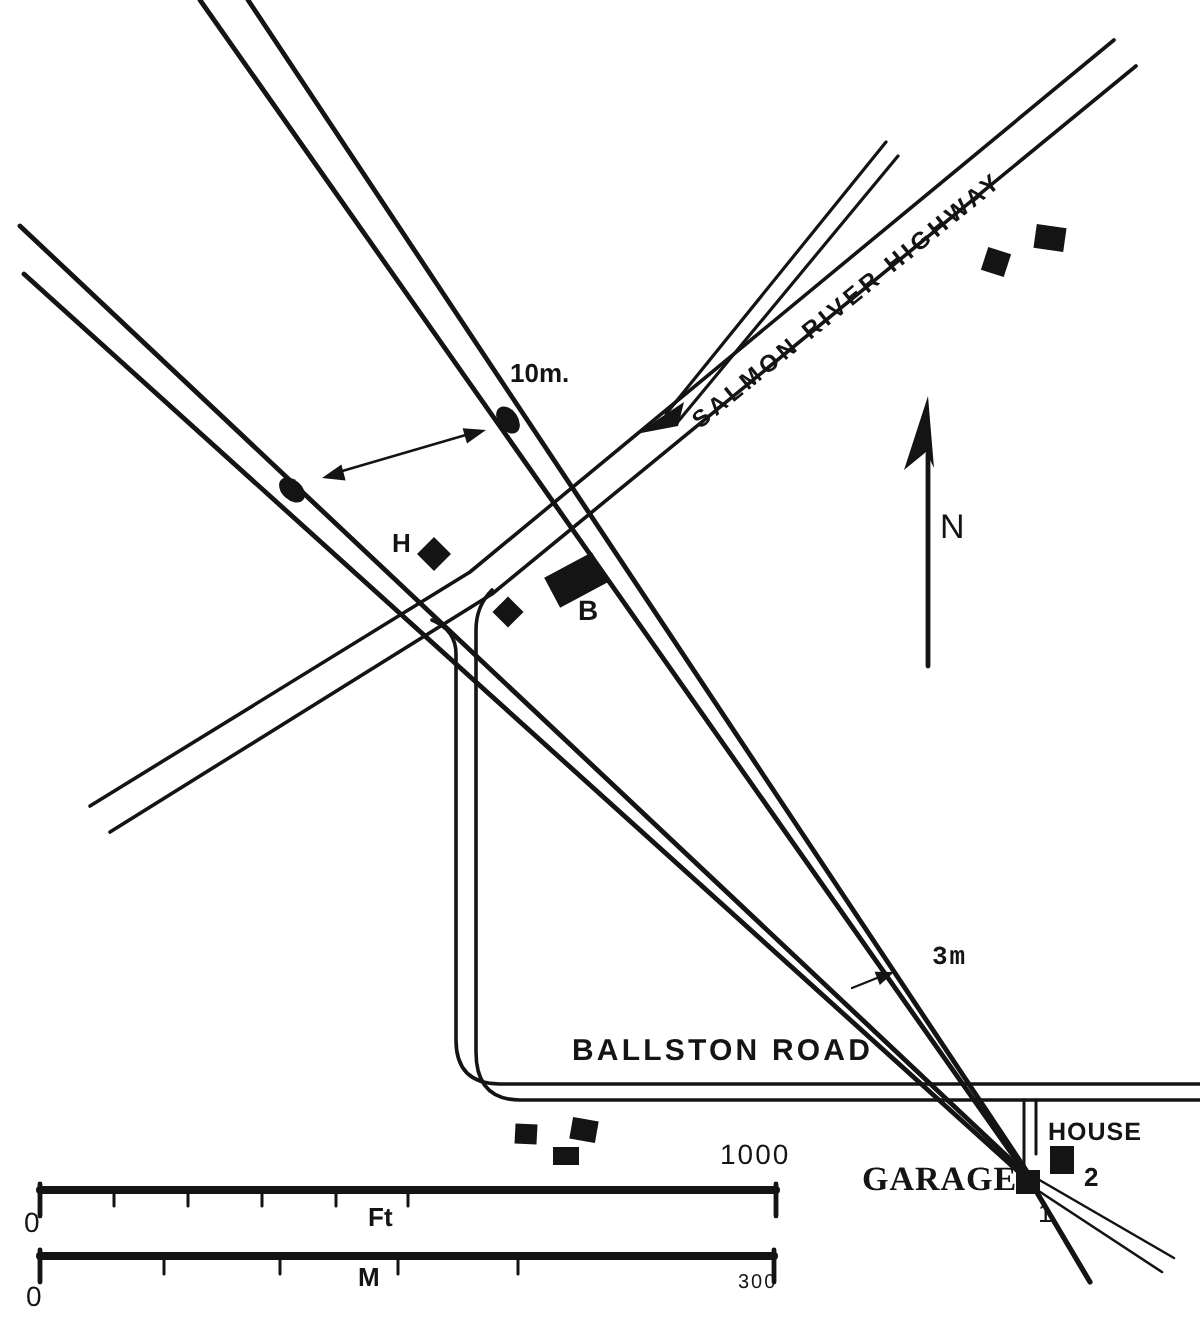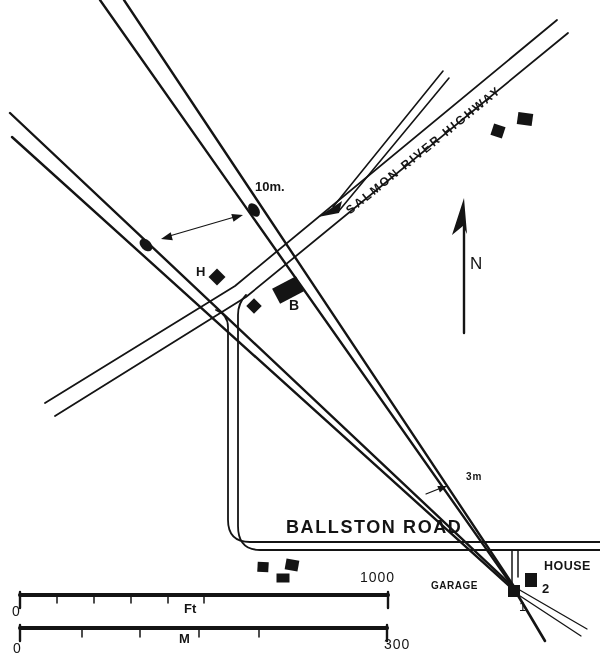--- a/index.html
+++ b/index.html
@@ -102,41 +102,41 @@
     <g>
       <path d="M20,628 L387,628" stroke-width="4"></path>
       <path d="M20,625 L20,641" stroke-width="2.4"></path>
       <path d="M387,625 L387,641" stroke-width="2.4"></path>
       <path d="M82,630 L82,637 M140,630 L140,637 M199,630 L199,637 M259,630 L259,637" stroke-width="1.5"></path>
     </g>
   </svg>
 
   <div id="hwy-label" class="lbl" style="left:352px;top:203px;">SALMON RIVER HIGHWAY</div>
 
-  <div class="lbl road-name" style="left:286px;top:517px;font-size:18px;">BALLSTON ROAD</div>
+  <div class="lbl road-name" style="left:286px;top:517px;font-size:15px;">BALLSTON ROAD</div>
 
   <div class="lbl b" style="left:255px;top:179px;font-size:13px;text-align:right;">10m.</div>
 
-  <div class="lbl b" style="left:466px;top:471px;font-size:10px;letter-spacing:1px;">3m</div>
+  <div class="lbl b" style="left:466px;top:471px;font-size:13px;letter-spacing:1px;font-family:Liberation Mono, monospace;">3m</div>
 
   <div class="lbl b" style="left:196px;top:264px;font-size:13px;">H</div>
 
   <div class="lbl b" style="left:289px;top:297px;font-size:14px;">B</div>
 
   <div class="lbl" style="left:470px;top:254px;font-size:17px;">N</div>
 
-  <div class="lbl b" style="left:431px;top:580px;font-size:10px;letter-spacing:0.5px;">GARAGE</div>
+  <div class="lbl b" style="left:431px;top:580px;font-size:17px;letter-spacing:0.5px;font-family:Liberation Serif, serif;">GARAGE</div>
 
-  <div class="lbl b" style="left:544px;top:559px;font-size:12.5px;letter-spacing:0.5px;">HOUSE</div>
+  <div class="lbl b" style="left:524px;top:559px;font-size:12.5px;letter-spacing:0.5px;">HOUSE</div>
 
   <div class="lbl b" style="left:542px;top:581px;font-size:13px;">2</div>
 
   <div class="lbl" style="left:519px;top:599px;font-size:13px;">1</div>
 
   <div class="lbl" style="left:12px;top:603px;font-size:14px;">0</div>
   <div class="lbl b" style="left:184px;top:601px;font-size:13px;">Ft</div>
   <div class="lbl" style="left:360px;top:569px;font-size:14px;letter-spacing:1px;">1000</div>
 
   <div class="lbl" style="left:13px;top:640px;font-size:14px;">0</div>
   <div class="lbl b" style="left:179px;top:631px;font-size:13px;">M</div>
-  <div class="lbl" style="left:369px;top:636px;font-size:14px;letter-spacing:1px;margin-left:15px;">300</div>
+  <div class="lbl" style="left:369px;top:636px;font-size:10px;letter-spacing:1px;">300</div>
 
 </div>
 
 </body></html>

